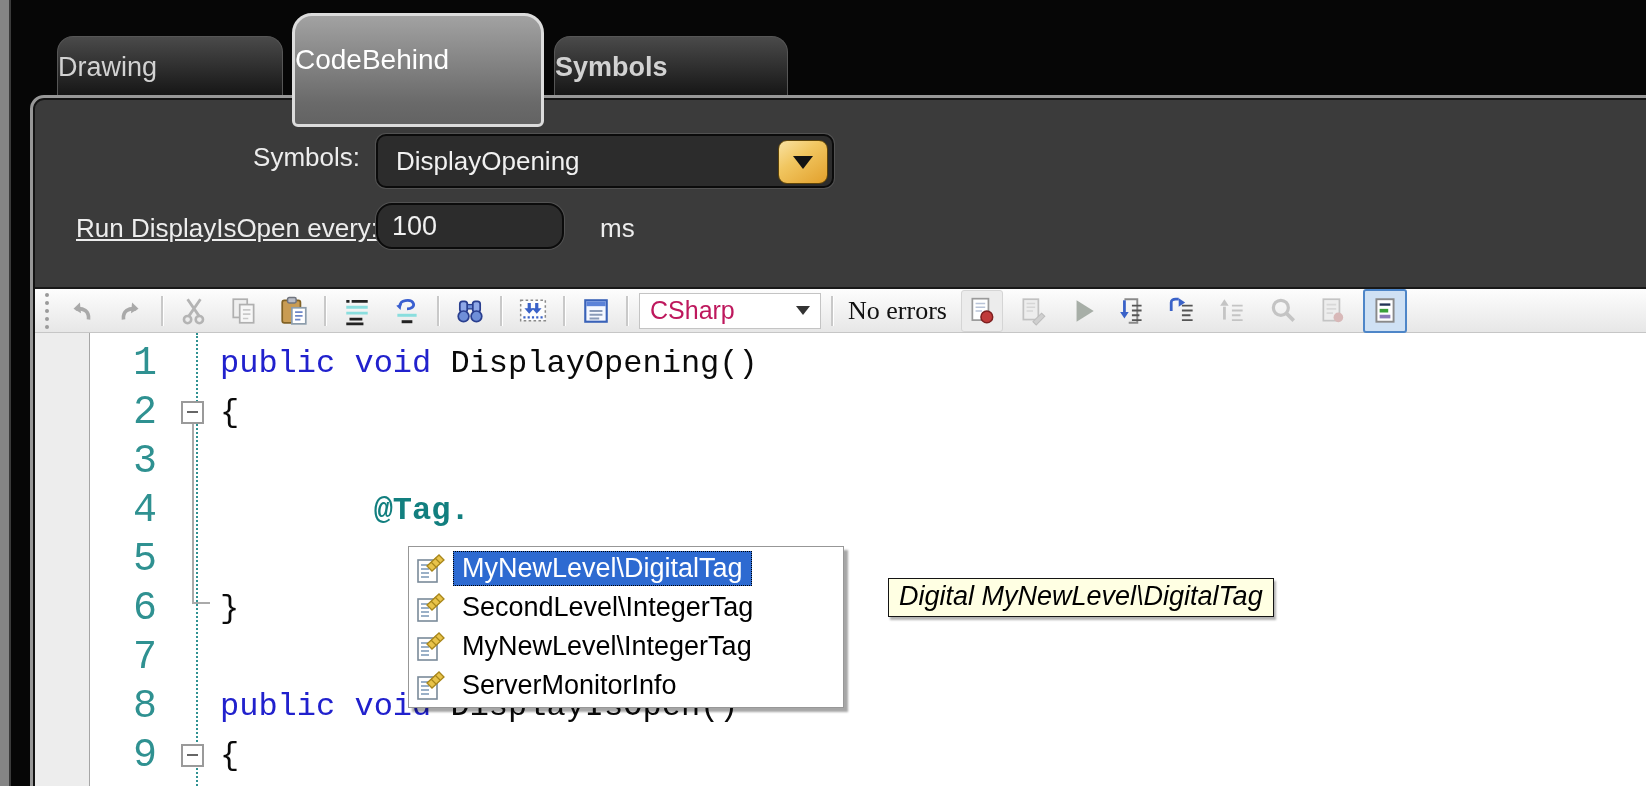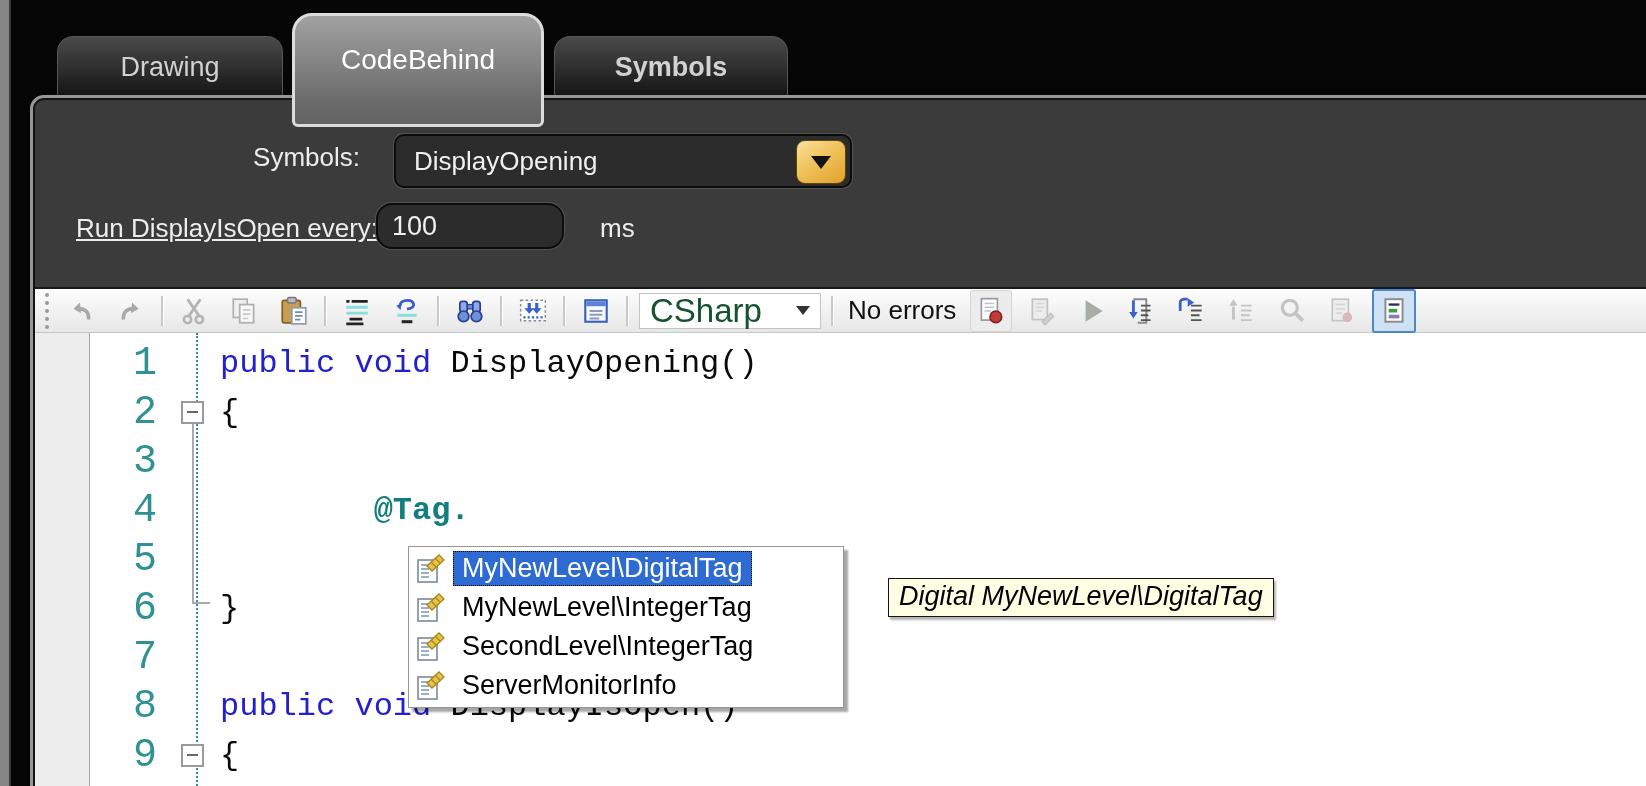--- a/index.html
+++ b/index.html
@@ -3,21 +3,21 @@
 <meta charset="utf-8">
 <style>
   html,body{margin:0;padding:0;background:#000;}
   .screen{position:relative;width:1646px;height:786px;overflow:hidden;background:#060606;
           font-family:"Liberation Sans",sans-serif;}
 
   
   .left-strip{position:absolute;left:0;top:0;width:9px;height:786px;background:#858585;border-right:2px solid #3a3a3a;}
 
   
-  .tab{position:absolute;box-sizing:border-box;text-align:center;cursor:default;}
+  .tab{position:absolute;box-sizing:border-box;cursor:default;}
   .tab.inactive{top:36px;height:59px;border-radius:16px 16px 0 0;
      background:linear-gradient(#4a4a4a,#161616);border:1px solid #565656;border-bottom:none;
      color:#d2d2d2;font-size:27px;padding-top:15px;}
   .tab.active{left:292px;top:13px;width:252px;height:114px;border-radius:20px 20px 6px 6px;
      background:linear-gradient(#a2a2a2,#6a6a6a 80%,#636363);border:3px solid #dcdcdc;
      color:#fff;font-size:28px;padding-top:28px;z-index:6;}
   .tab-drawing{left:57px;width:226px;}
   .tab-symbols{left:554px;width:234px;font-weight:bold;}
 
   
@@ -25,44 +25,44 @@
      border:3px solid #979797;border-radius:14px 0 0 0;background:#3b3b3b;
      box-shadow:inset 0 0 0 2px #131313;}
 
   
   .flabel{position:absolute;color:#ededed;font-size:26px;z-index:4;}
   .lab-method{left:150px;top:142px;width:210px;text-align:right;}
   .lab-run{left:76px;top:213px;text-decoration:underline;}
   .lab-ms{left:600px;top:213px;}
   .dark-field{position:absolute;box-sizing:border-box;background:#2c2c2c;border:2px solid #0b0b0b;
      box-shadow:0 0 0 1px #525252;color:#f1f1f1;z-index:4;}
-  .method-combo{left:394px;top:134px;width:458px;height:54px;border-radius:10px;}
+  .method-combo{left:376px;top:134px;width:458px;height:54px;border-radius:10px;}
   .method-combo .val{position:absolute;left:18px;top:0;line-height:50px;font-size:26px;}
   .combo-btn{position:absolute;right:4px;top:4px;width:48px;height:42px;border-radius:9px;
      background:linear-gradient(145deg,#f9e2a2 0%,#f1c660 40%,#e2a02c 100%);
      border:1px solid #5e4408;display:flex;align-items:center;justify-content:center;cursor:pointer;}
   .combo-btn .tri{width:0;height:0;border-left:10px solid transparent;border-right:10px solid transparent;
      border-top:13px solid #131313;}
   .run-input{left:376px;top:203px;width:188px;height:46px;border-radius:16px;font-size:27px;}
   .run-input .val{position:absolute;left:14px;top:0;line-height:43px;}
 
   
   .toolbar{position:absolute;left:35px;top:287px;width:1611px;height:46px;z-index:5;
      background:linear-gradient(#fdfdfd,#e7e7e7);border-top:2px solid #181818;border-bottom:1px solid #c6c6c6;
      display:flex;align-items:center;padding:0 6px;box-sizing:border-box;gap:10px;}
   .grip{display:flex;flex-direction:column;gap:4px;margin:0 2px 0 4px;}
   .grip i{width:4px;height:4px;border-radius:50%;background:#9a9a9a;}
   .tbtn{width:40px;height:40px;display:flex;align-items:center;justify-content:center;flex:0 0 auto;border-radius:3px;}
   .tbtn.raised{background:#ececec;border:1px solid #d5d5d5;}
   .tsep{width:2px;height:30px;background:#c9c9c9;border-right:1px solid #fff;flex:0 0 auto;}
   .lang-combo{width:182px;height:36px;background:#fff;border:1px solid #c4c4c4;display:flex;align-items:center;
      justify-content:space-between;padding:0 10px;box-sizing:border-box;flex:0 0 auto;}
-  .lang-combo .lval{font-size:33px;color:#14532d;}
+  .lang-combo .lval{font-size:25px;color:#be185d;}
   .lang-combo .tri{width:0;height:0;border-left:7px solid transparent;border-right:7px solid transparent;border-top:9px solid #333;}
-  .status{font-size:26px;color:#111;margin:0 4px;flex:0 0 auto;}
+  .status{font-size:26px;color:#111;margin:0 4px;flex:0 0 auto;font-family:Liberation Serif, serif;}
   .view-toggle{background:#cfe1f4;border:2px solid #4e86c8;}
 
   
   .editor{position:absolute;left:35px;top:333px;width:1611px;height:453px;background:#fff;z-index:1;}
   .margin-strip{position:absolute;left:0;top:0;width:54px;height:453px;background:#ededed;border-right:1px solid #a6a6a6;}
   .dotline{position:absolute;left:161px;top:0;height:453px;border-left:2px dotted #2f9191;}
   .lines{position:absolute;left:0;top:6px;width:1570px;font-family:"Liberation Mono",monospace;}
   .code-line{position:relative;height:49px;}
   .line-num{position:absolute;left:0;top:0;width:122px;text-align:right;color:#2f9191;font-size:40px;line-height:49px;}
   .line-code{position:absolute;left:185px;top:0;font-size:32px;line-height:49px;white-space:pre;color:#000;}
@@ -337,32 +337,32 @@
       </div>
       <div class="pop-item">
         <span class="picon">
           <svg width="30" height="30" viewBox="0 0 30 30">
             <rect x="3" y="6" width="19" height="22" fill="#fff" stroke="#7a8a99" stroke-width="1.6"></rect>
             <path d="M6 11h8M6 15h8M6 19h8M6 23h8" stroke="#7a97b5" stroke-width="1.7"></path>
             <path d="M12 12L24 1l5 5-12 11z" fill="#e8c34a" stroke="#a8861a" stroke-width="1.3"></path>
             <path d="M16 8l5 5M20 4l5 5" stroke="#a8861a" stroke-width="1.2"></path>
           </svg>
         </span>
-        <span class="plabel">MyNewLevel\IntegerTag</span>
+        <span class="plabel">SecondLevel\IntegerTag</span>
       </div>
       <div class="pop-item">
         <span class="picon">
           <svg width="30" height="30" viewBox="0 0 30 30">
             <rect x="3" y="6" width="19" height="22" fill="#fff" stroke="#7a8a99" stroke-width="1.6"></rect>
             <path d="M6 11h8M6 15h8M6 19h8M6 23h8" stroke="#7a97b5" stroke-width="1.7"></path>
             <path d="M12 12L24 1l5 5-12 11z" fill="#e8c34a" stroke="#a8861a" stroke-width="1.3"></path>
             <path d="M16 8l5 5M20 4l5 5" stroke="#a8861a" stroke-width="1.2"></path>
           </svg>
         </span>
-        <span class="plabel">SecondLevel\IntegerTag</span>
+        <span class="plabel">MyNewLevel\IntegerTag</span>
       </div>
       <div class="pop-item">
         <span class="picon">
           <svg width="30" height="30" viewBox="0 0 30 30">
             <rect x="3" y="6" width="19" height="22" fill="#fff" stroke="#7a8a99" stroke-width="1.6"></rect>
             <path d="M6 11h8M6 15h8M6 19h8M6 23h8" stroke="#7a97b5" stroke-width="1.7"></path>
             <path d="M12 12L24 1l5 5-12 11z" fill="#e8c34a" stroke="#a8861a" stroke-width="1.3"></path>
             <path d="M16 8l5 5M20 4l5 5" stroke="#a8861a" stroke-width="1.2"></path>
           </svg>
         </span>

